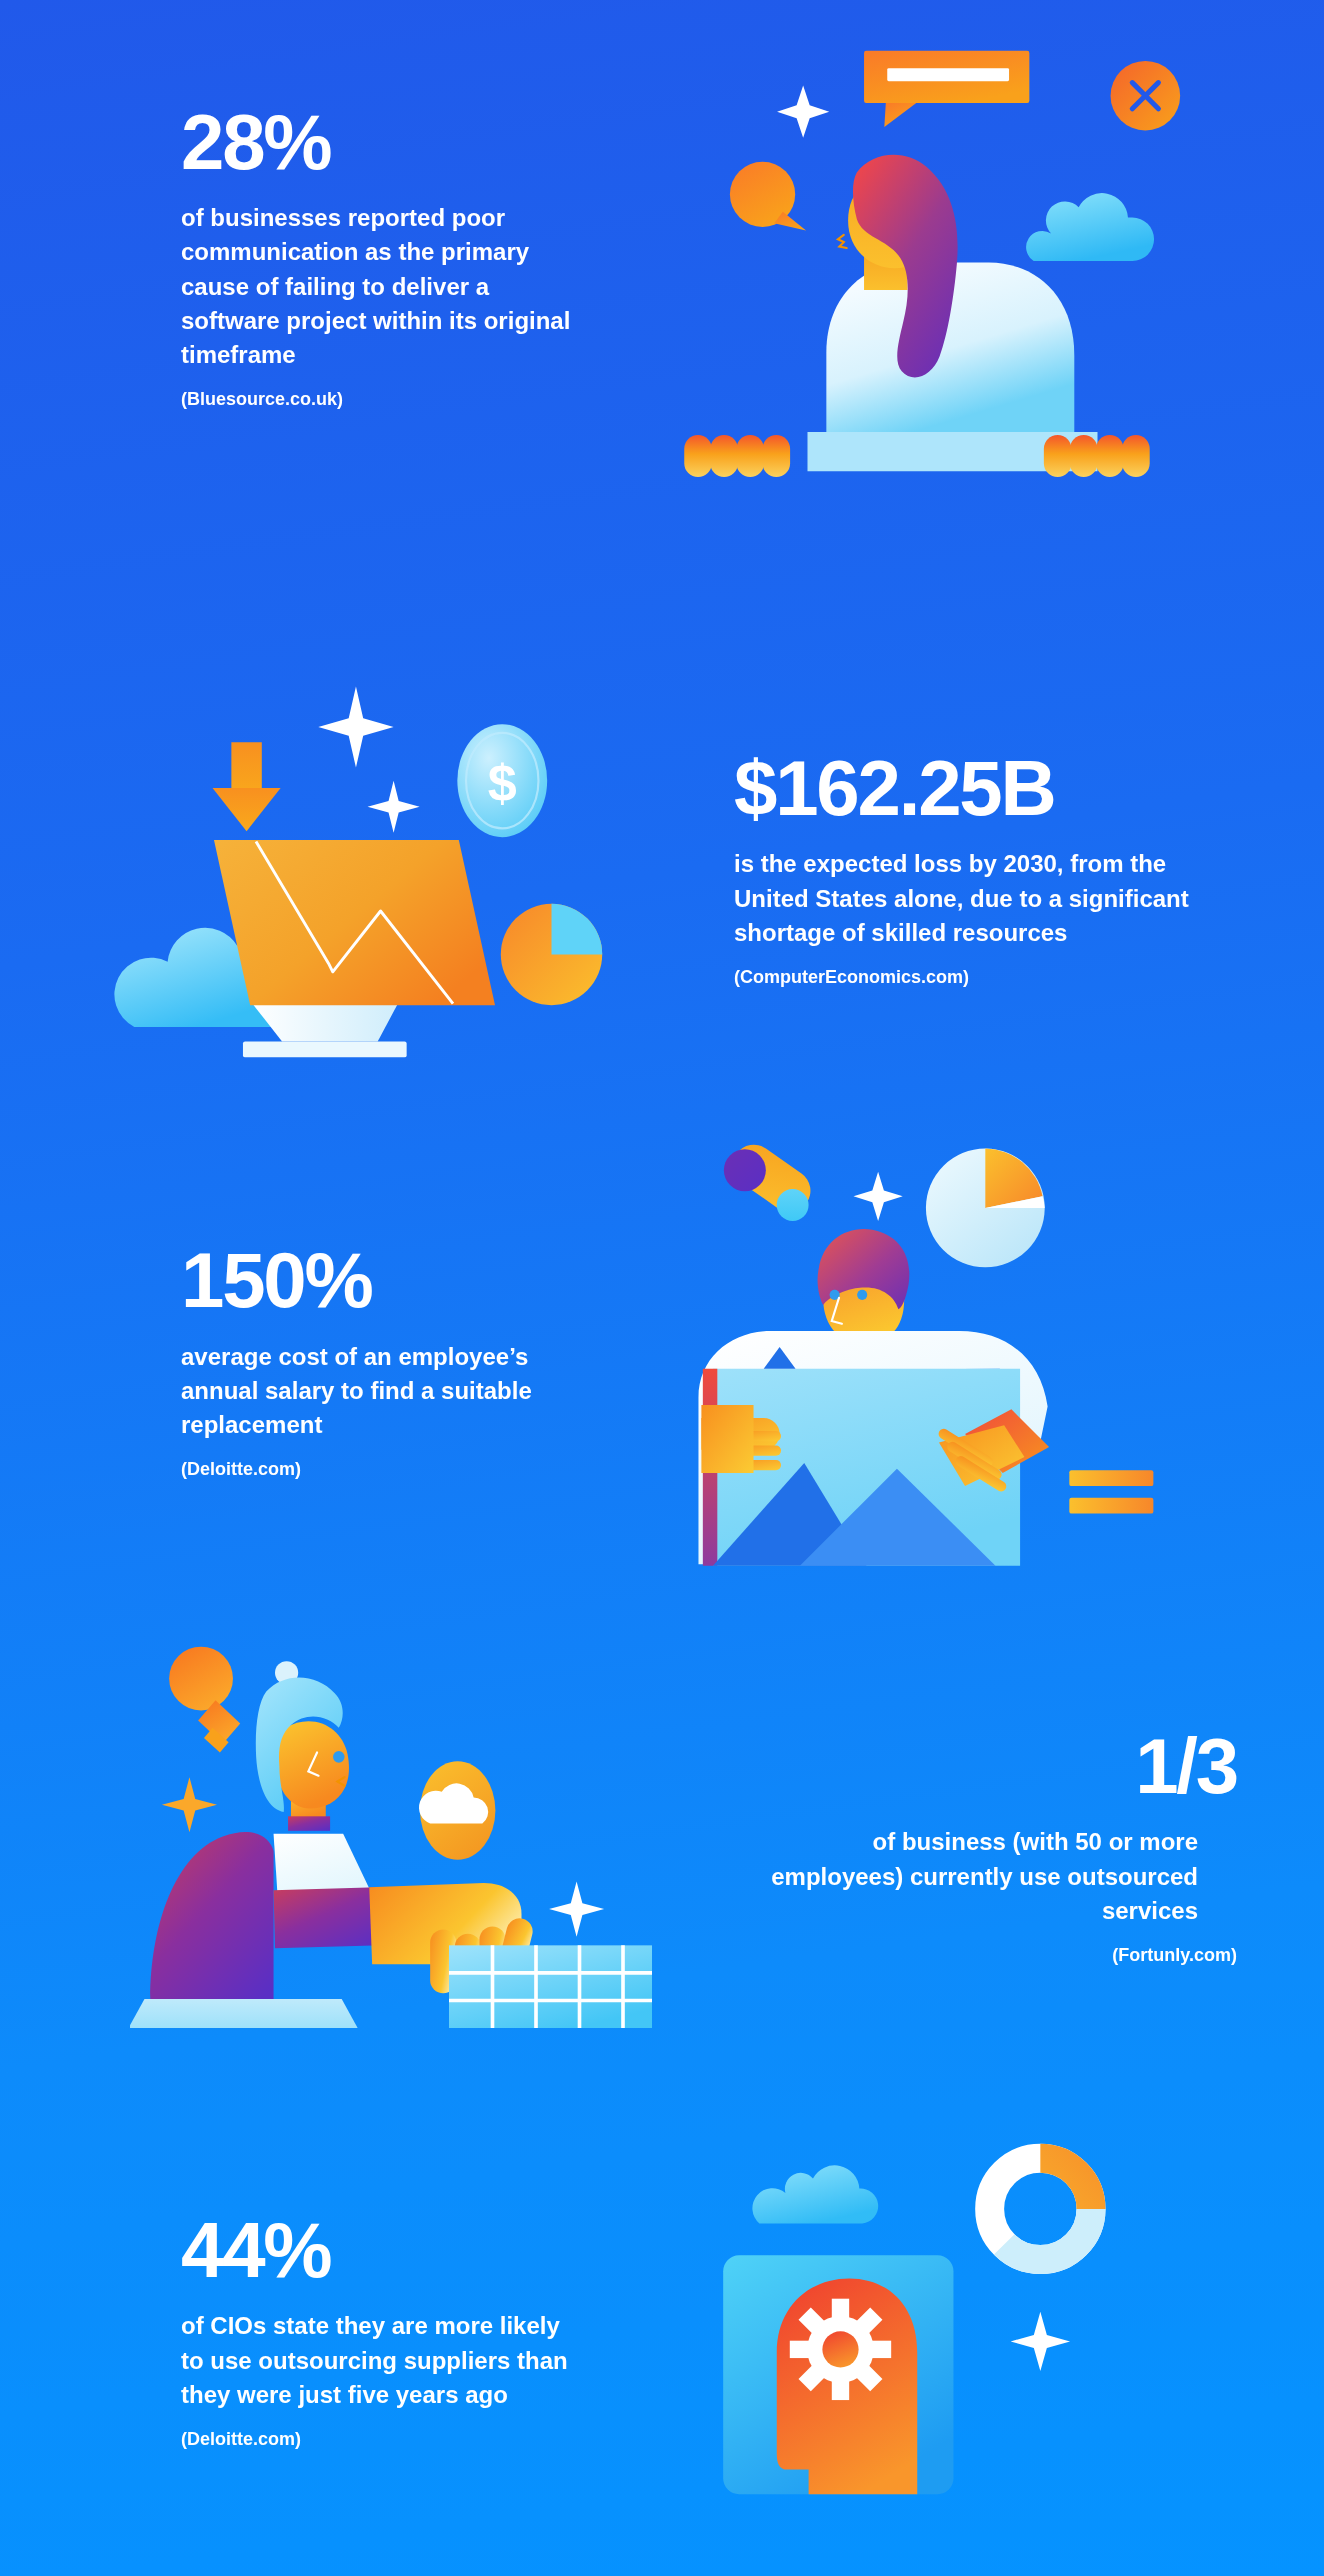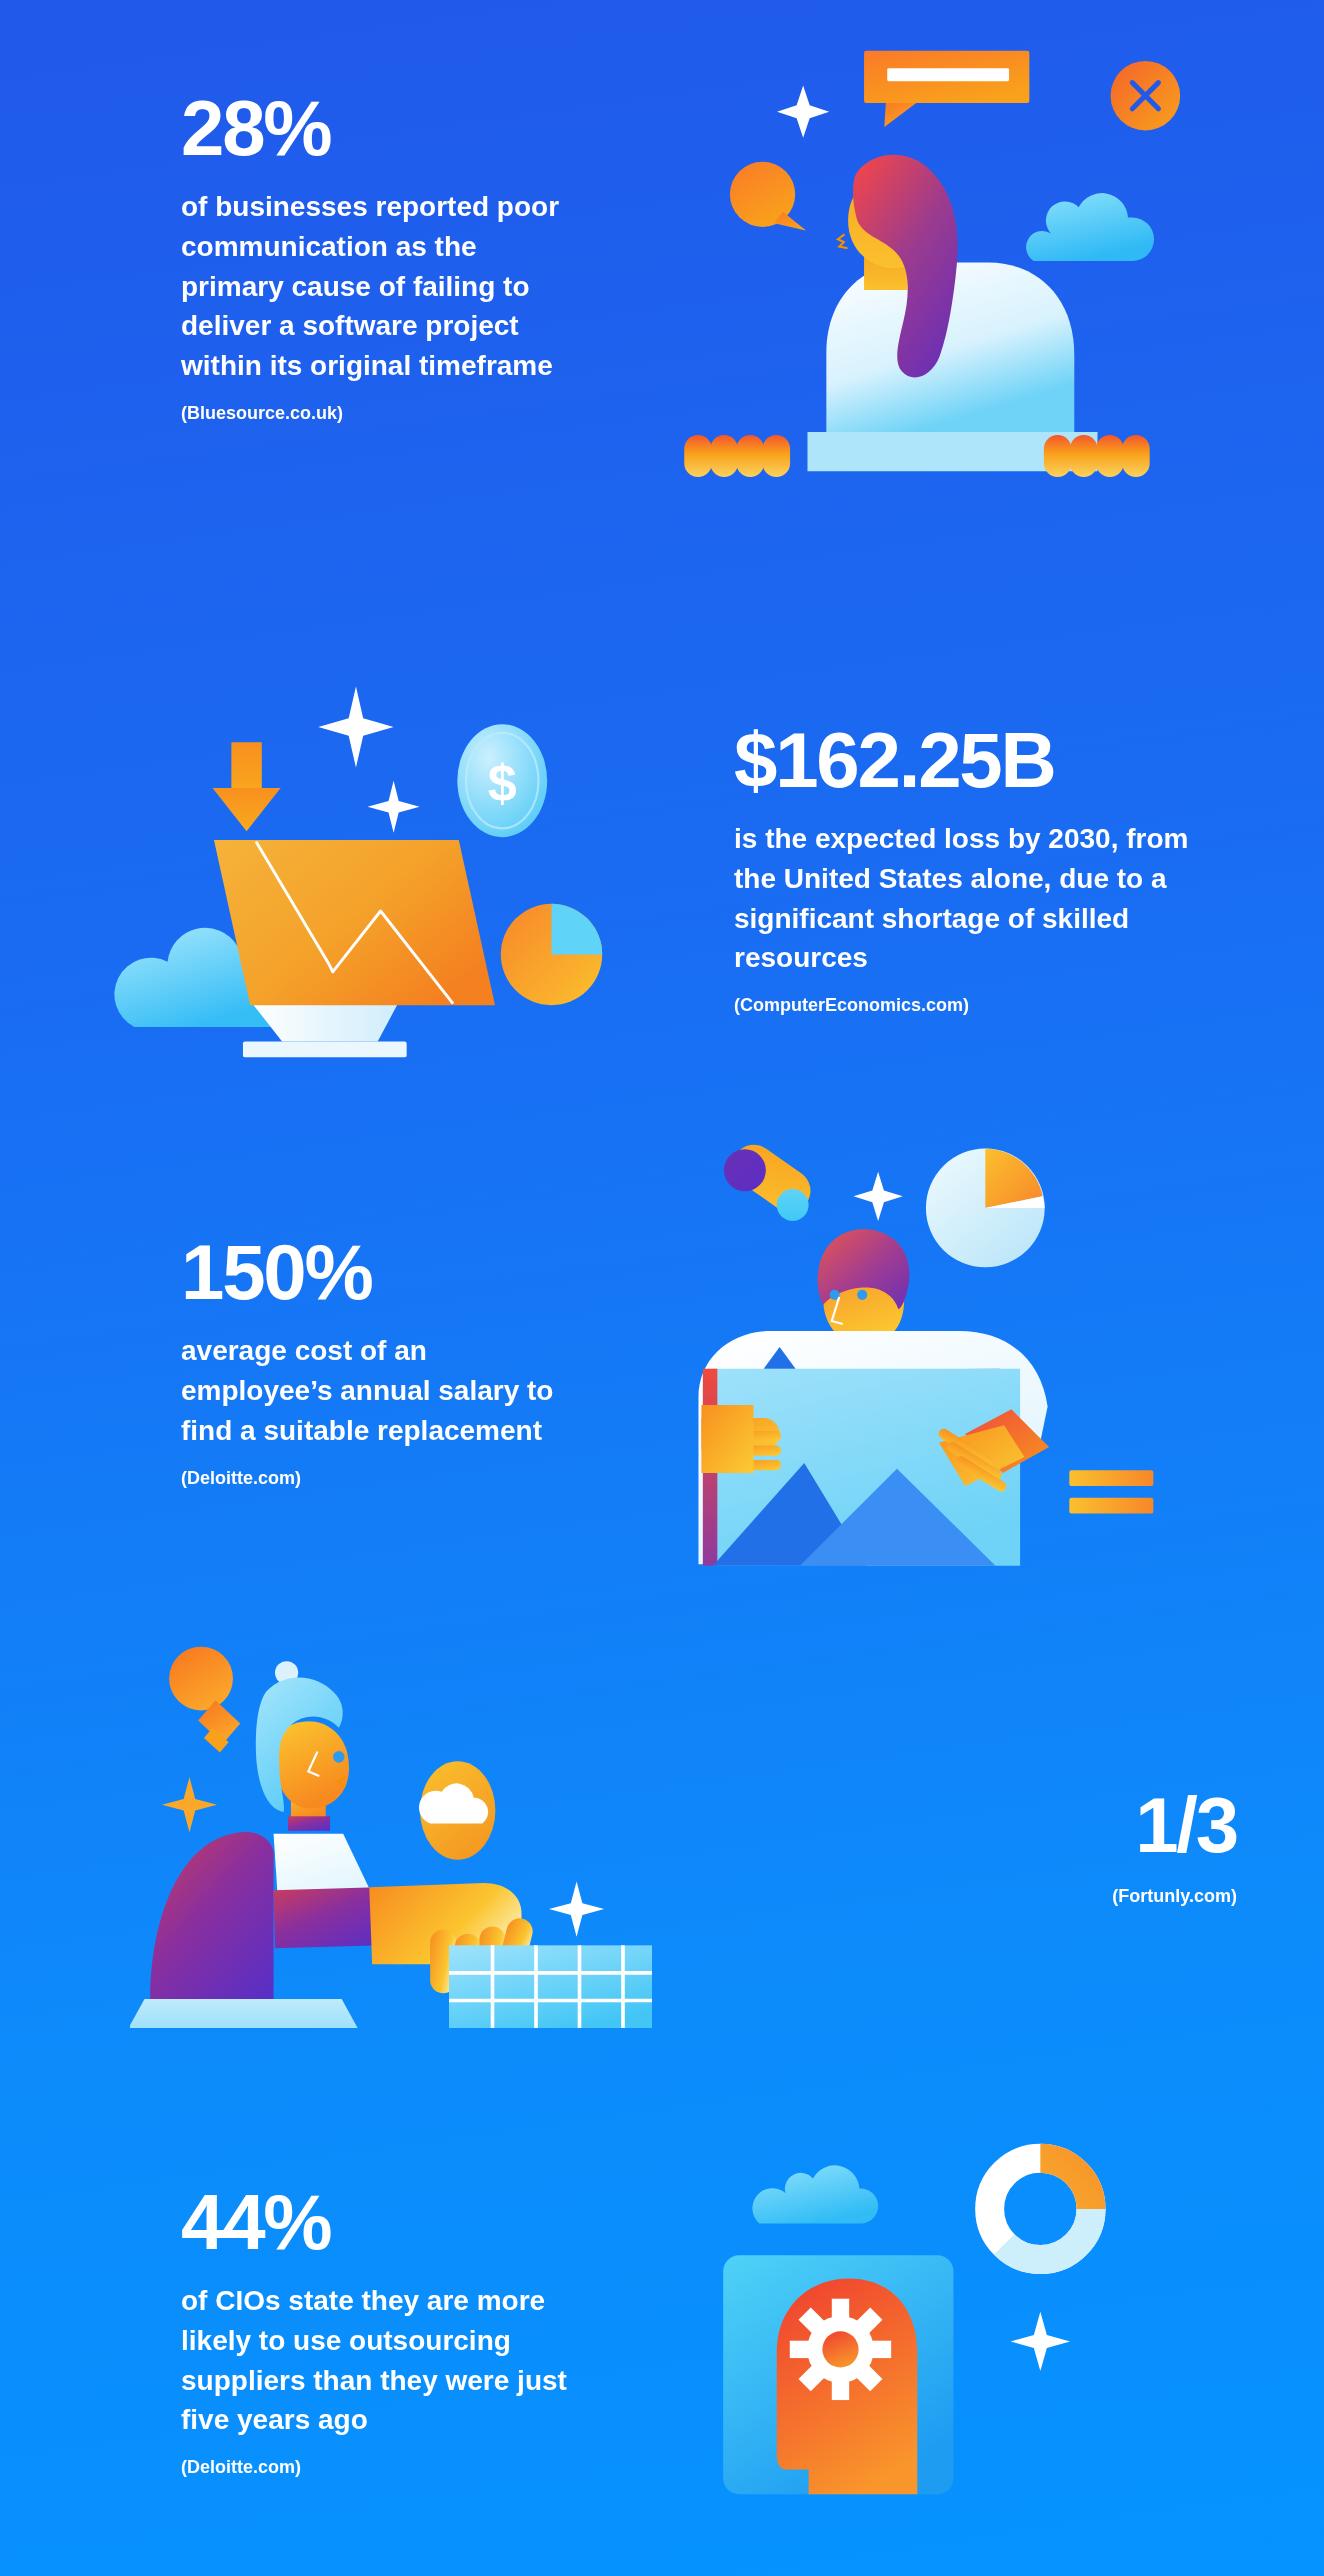--- a/index.html
+++ b/index.html
@@ -51,21 +51,21 @@
 
   .stat-number {
     font-size: 78px;
     font-weight: 800;
     letter-spacing: -2.2px;
     line-height: 1.02;
     margin-bottom: 19px;
     white-space: nowrap;
   }
   .stat-desc {
-    font-size: 28px;
+    font-size: 24px;
     font-weight: 700;
     line-height: 1.42;
     max-width: 464px;
     margin-bottom: 16px;
   }
   .stat-source {
     font-size: 18px;
     font-weight: 700;
     line-height: 1.3;
   }
@@ -362,20 +362,21 @@
           <rect x="532" y="490" width="116" height="22" rx="3" fill="url(#g-bar3)"></rect>
           <rect x="532" y="528" width="116" height="22" rx="3" fill="url(#g-bar3)"></rect>
         </g>
       </svg>
     </div>
   </div>
 
   <div class="row text-right" style="top:1615px;height:464px;text-align:right;">
     <div class="stat-block">
       <div class="stat-number">1/3</div>
+      <div class="stat-desc">of business (with 50 or more employees) currently use outsourced services</div>
       <div class="stat-source">(Fortunly.com)</div>
     </div>
     <div class="art-block">
       <svg class="art-svg" style="left:130px;top:-22px;" width="522" height="435" viewBox="0 0 720 600">
         <defs>
           <linearGradient id="g-bulb" x1="0" y1="0" x2="0.6" y2="1">
             <stop offset="0%" stop-color="#F8751F"></stop>
               <stop offset="100%" stop-color="#FBA72A"></stop>
           </linearGradient>
           <linearGradient id="g-hair4" x1="0.2" y1="0" x2="0.8" y2="1">

